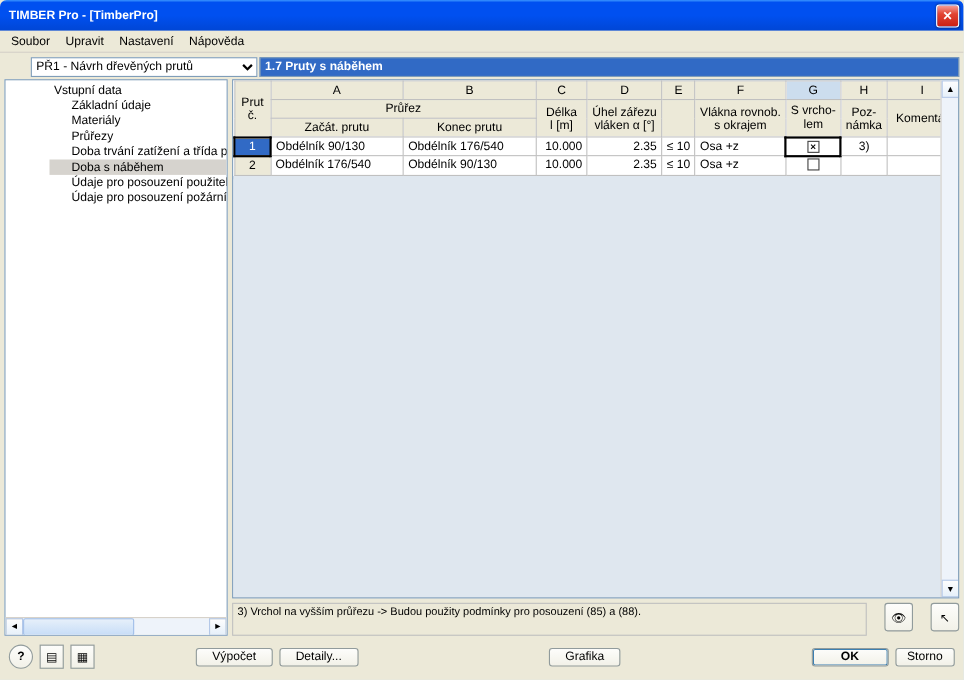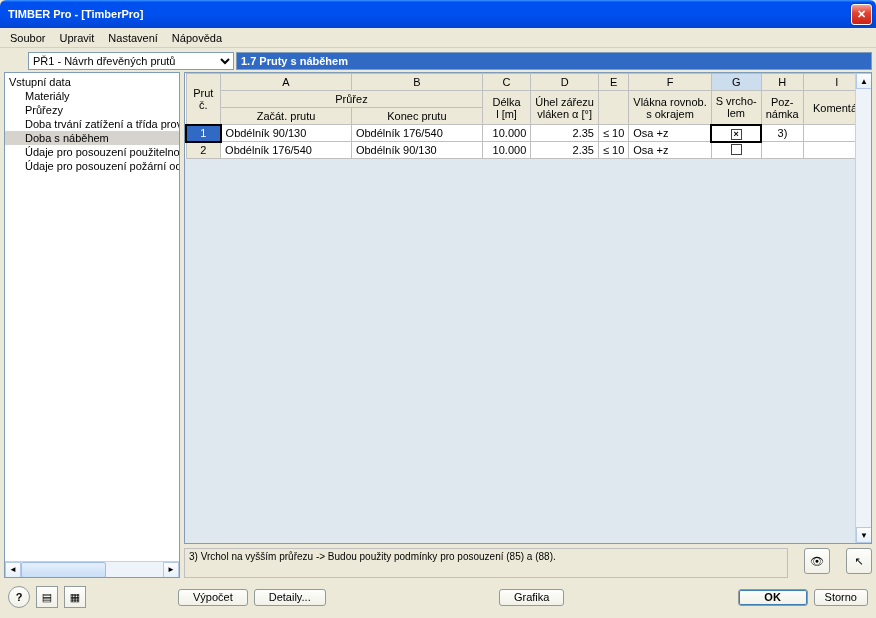--- a/index.html
+++ b/index.html
@@ -11,21 +11,21 @@
 
 .menubar { height: 20px; background: #ece9d8; display: flex; gap: 2px; padding: 2px 4px; border-bottom: 1px solid #d4d0c8; text-align: center; }
 .menubar span { padding: 2px 6px; cursor: pointer; }
 
 .topsel { padding: 4px 4px 2px 4px; display: flex; }
 .topsel select { width: 206px; font-size: 11px; background: #fff; border: 1px solid #7f9db9; margin-left: 24px; }
 .section-header { flex: 1; margin-left: 2px; background: #316ac5; color: #fff; padding: 2px 4px; font-weight: bold; border: 1px solid #7f9db9; }
 
 .main { display: flex; height: 508px; }
 
-.tree-panel { width: 176px; border: 1px solid #7f9db9; margin: 0 2px 2px 4px; background: #fff; overflow: hidden; position: relative; }
+.tree-panel { width: 203px; border: 1px solid #7f9db9; margin: 0 2px 2px 4px; background: #fff; overflow: hidden; position: relative; padding-left: 40px; }
 .tree { padding: 2px 0; white-space: nowrap; }
 .tree-item { padding: 1px 4px; cursor: pointer; }
 .tree-item.child { padding-left: 20px; }
 .tree-item.selected { background: #d6d3ce; }
 .tree-scroll { position: absolute; bottom: 0; left: 0; right: 0; height: 16px; background: #ece9d8; border-top: 1px solid #d4d0c8; display: flex; align-items: center; }
 .tree-scroll .arrow { width: 16px; height: 16px; background: linear-gradient(#fdfdfd,#e6f0fa); border: 1px solid #b4c8e8; display: flex; align-items: center; justify-content: center; font-size: 8px; cursor: pointer; }
 .tree-scroll .track { flex: 1; background: #eef3fa; height: 16px; position: relative; }
 .tree-scroll .thumb { position: absolute; left: 0; width: 60%; height: 100%; background: linear-gradient(#e6f0fa,#c8ddf7); border: 1px solid #9ebde8; border-radius: 2px; }
 
 .grid-panel { flex: 1; margin: 0 4px 2px 2px; display: flex; flex-direction: column; }
@@ -82,20 +82,21 @@
     <option>PŘ1 - Návrh dřevěných prutů</option>
   </select>
   <div class="section-header">1.7 Pruty s náběhem</div>
 </div>
 
 <div class="main">
   <div class="tree-panel">
     <div class="tree">
       <div class="tree-item">Vstupní data</div>
       <div id="tree-items">
+          <div class="tree-item child">Základní údaje</div>
           <div class="tree-item child">Materiály</div>
           <div class="tree-item child">Průřezy</div>
           <div class="tree-item child">Doba trvání zatížení a třída provozu</div>
           <div class="tree-item child selected">Doba s náběhem</div>
           <div class="tree-item child">Údaje pro posouzení použitelnosti</div>
           <div class="tree-item child">Údaje pro posouzení požární odolnosti</div>
         </div>
     </div>
     <div class="tree-scroll">
       <div class="arrow">◄</div>

